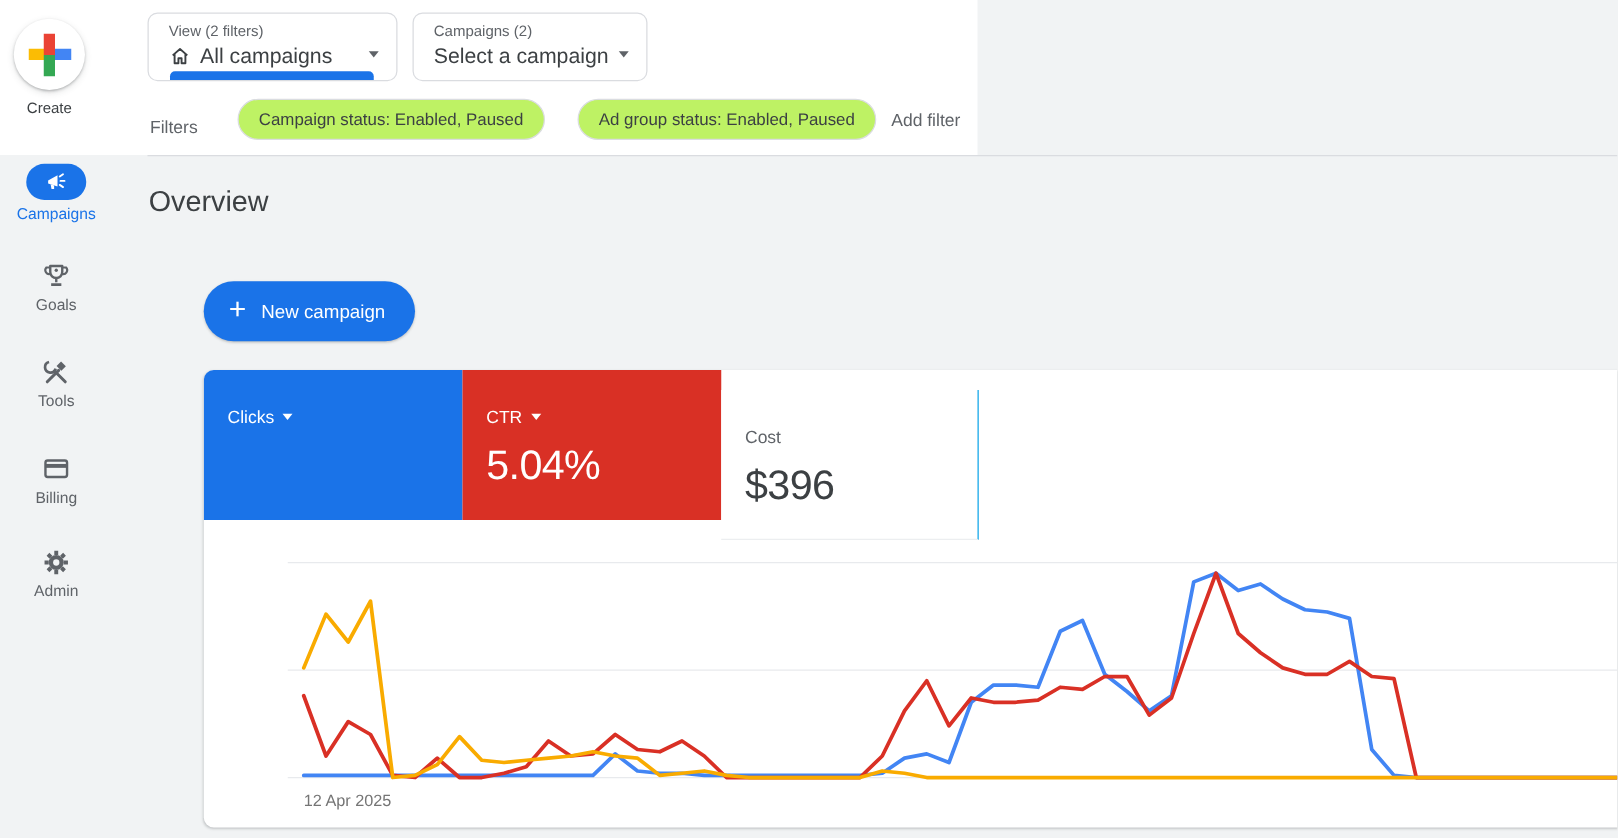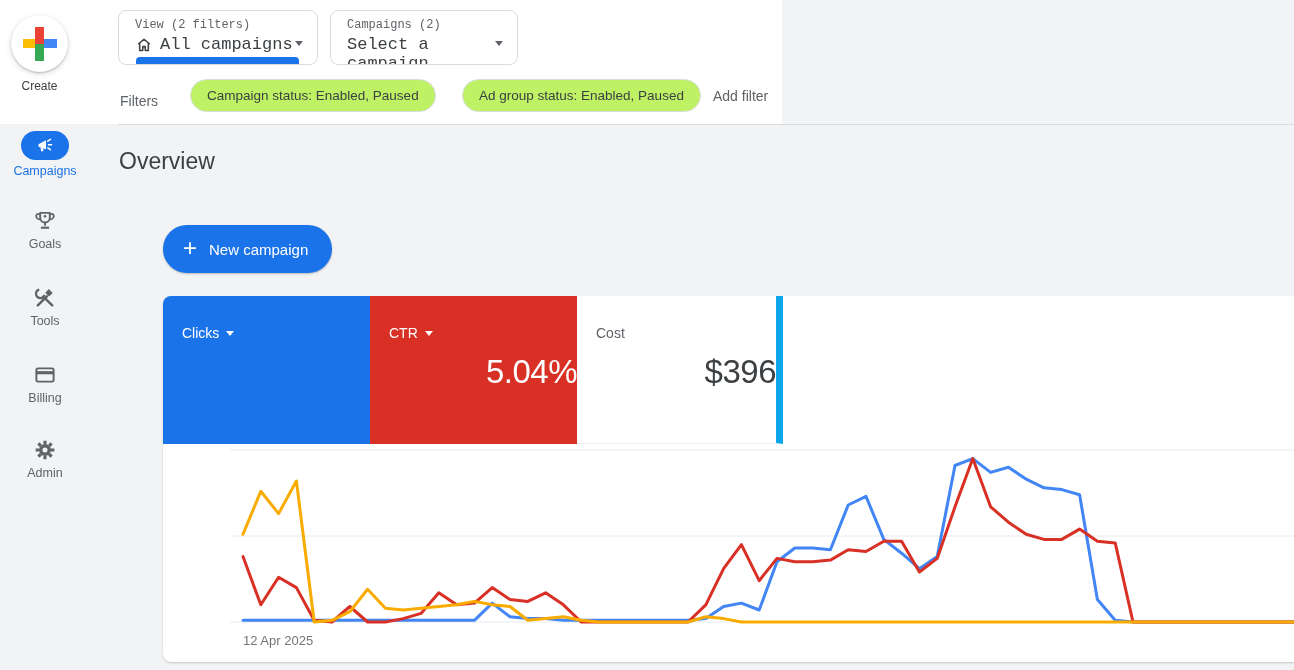--- a/index.html
+++ b/index.html
@@ -22,21 +22,21 @@
     display:flex;align-items:center;justify-content:center;cursor:pointer;}
   .gplus{position:relative;width:34px;height:34px;}
   .gplus .h{position:absolute;left:0;top:12.5px;width:34px;height:9px;
     background:linear-gradient(90deg,#fbbc04 0 50%,#4285f4 50% 100%);}
   .gplus .v{position:absolute;top:0;left:12.5px;width:9px;height:34px;
     background:linear-gradient(180deg,#ea4335 0 50%,#34a853 50% 100%);}
   .create-label{left:0;top:79px;width:79px;text-align:center;font-size:12px;color:#3c4043;}
 
   
   .selector{top:10px;height:55px;background:#fff;border:1px solid #dadce0;border-radius:8px;
-    box-sizing:border-box;padding:7px 14px 0 16px;cursor:pointer;overflow:hidden;font-family:Liberation Mono, monospace;}
+    box-sizing:border-box;padding:7px 14px 0 16px;cursor:pointer;overflow:hidden;}
   .selector-label{font-size:12px;color:#5f6368;line-height:15px;}
   .selector-row{display:flex;align-items:center;gap:7px;margin-top:2px;}
   .selector-value{font-size:17px;font-weight:500;color:#3c4043;}
   .caret{width:0;height:0;border-left:4.5px solid transparent;border-right:4.5px solid transparent;
     border-top:5px solid currentColor;display:inline-block;}
   .sel-caret{position:absolute;right:14px;top:30px;color:#5f6368;}
   .view-underline{position:absolute;left:17px;bottom:0;width:163px;height:7px;border-radius:4px 4px 0 0;background:#1a73e8;}
 
   
   .filters-label{left:120px;top:93px;font-size:14px;color:#5f6368;}
@@ -58,22 +58,22 @@
   .new-campaign{left:163px;top:225px;height:48px;border-radius:24px;background:#1a73e8;
     display:inline-flex;align-items:center;padding:0 24px 0 20px;gap:12px;color:#fff;cursor:pointer;
     box-shadow:0 1px 2px rgba(60,64,67,.3);}
   .new-campaign .plus{font-size:24px;font-weight:400;line-height:1;margin-top:-2px;}
   .new-campaign .txt{font-size:15px;font-weight:500;}
 
   
   .card{left:163px;top:296px;width:1131px;height:366px;background:#fff;
     border-radius:8px 0 0 8px;box-shadow:0 1px 2px rgba(60,64,67,.25);overflow:hidden;}
   .score-row{position:absolute;left:0;top:0;width:100%;height:132px;display:flex;}
-  .score-cell{width:207px;height:148px;box-sizing:border-box;padding:29px 0 16px 19px;cursor:pointer;text-align:right;}
-  .score-cell.cost{border-right:7px solid #0ea5e9;border-bottom:1px solid #eceef0;cursor:default;}
+  .score-cell{width:207px;height:120px;box-sizing:border-box;padding:29px 0 16px 19px;cursor:pointer;}
+  .score-cell.cost{border-right:1px solid #0ea5e9;border-bottom:1px solid #eceef0;cursor:default;margin-top:16px;}
   .score-label{font-size:14px;font-weight:500;display:flex;align-items:center;gap:7px;}
   .score-value{font-size:33px;margin-top:12px;letter-spacing:-.5px;}
 
   .gridline{stroke:#e8eaed;stroke-width:1;}
   .chart-date{position:absolute;left:80px;top:337px;font-size:13px;color:#757575;}
 </style>
 </head>
 <body>
 
 <div class="abs header-panel"></div>

